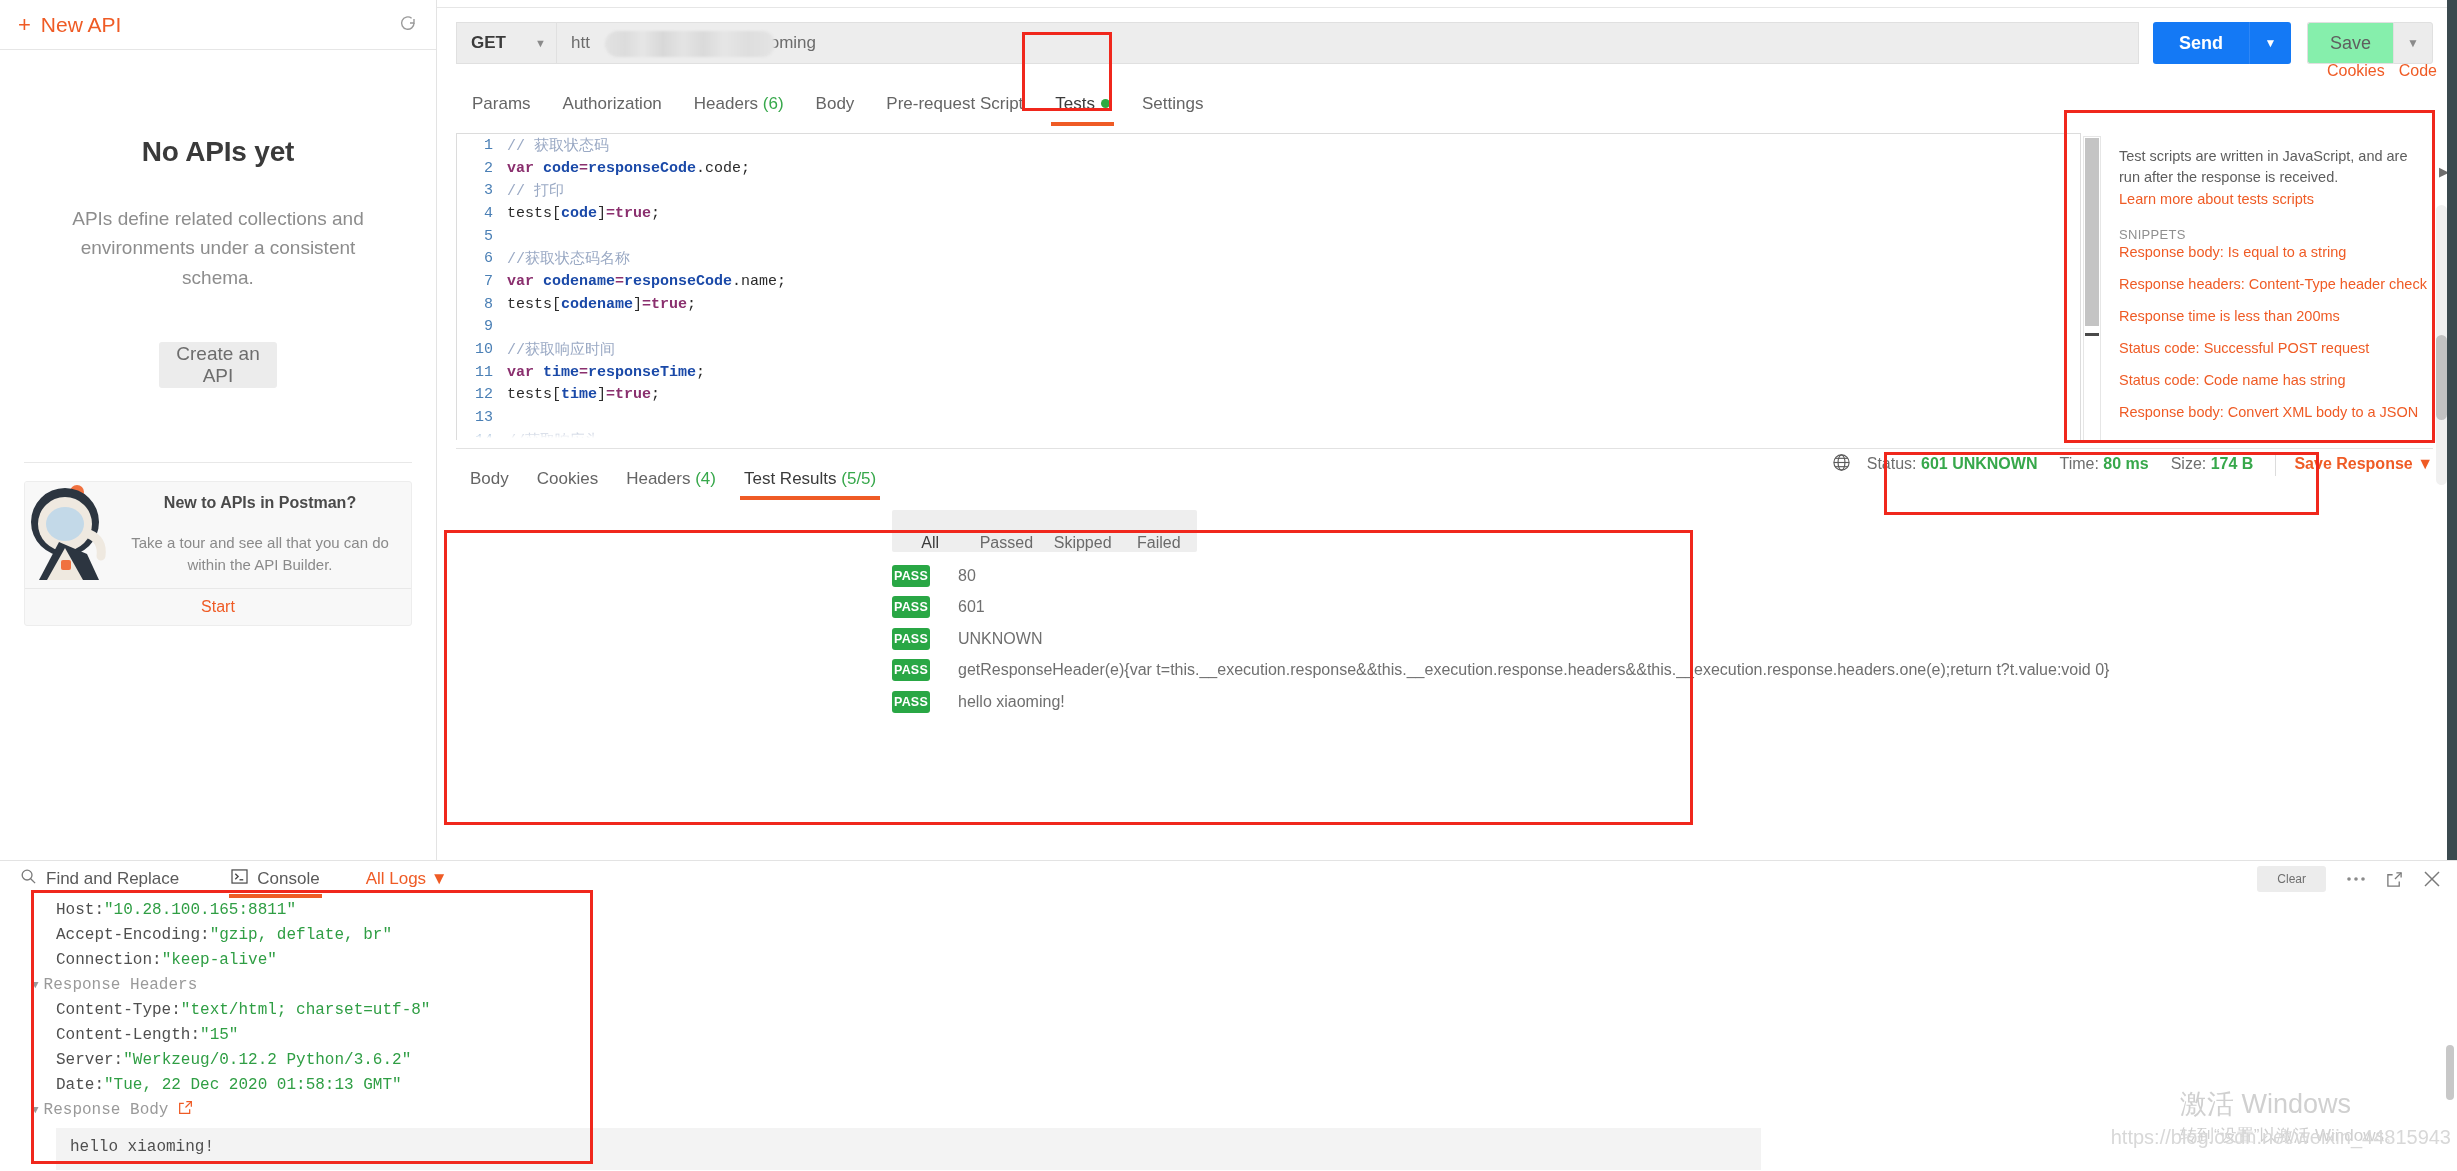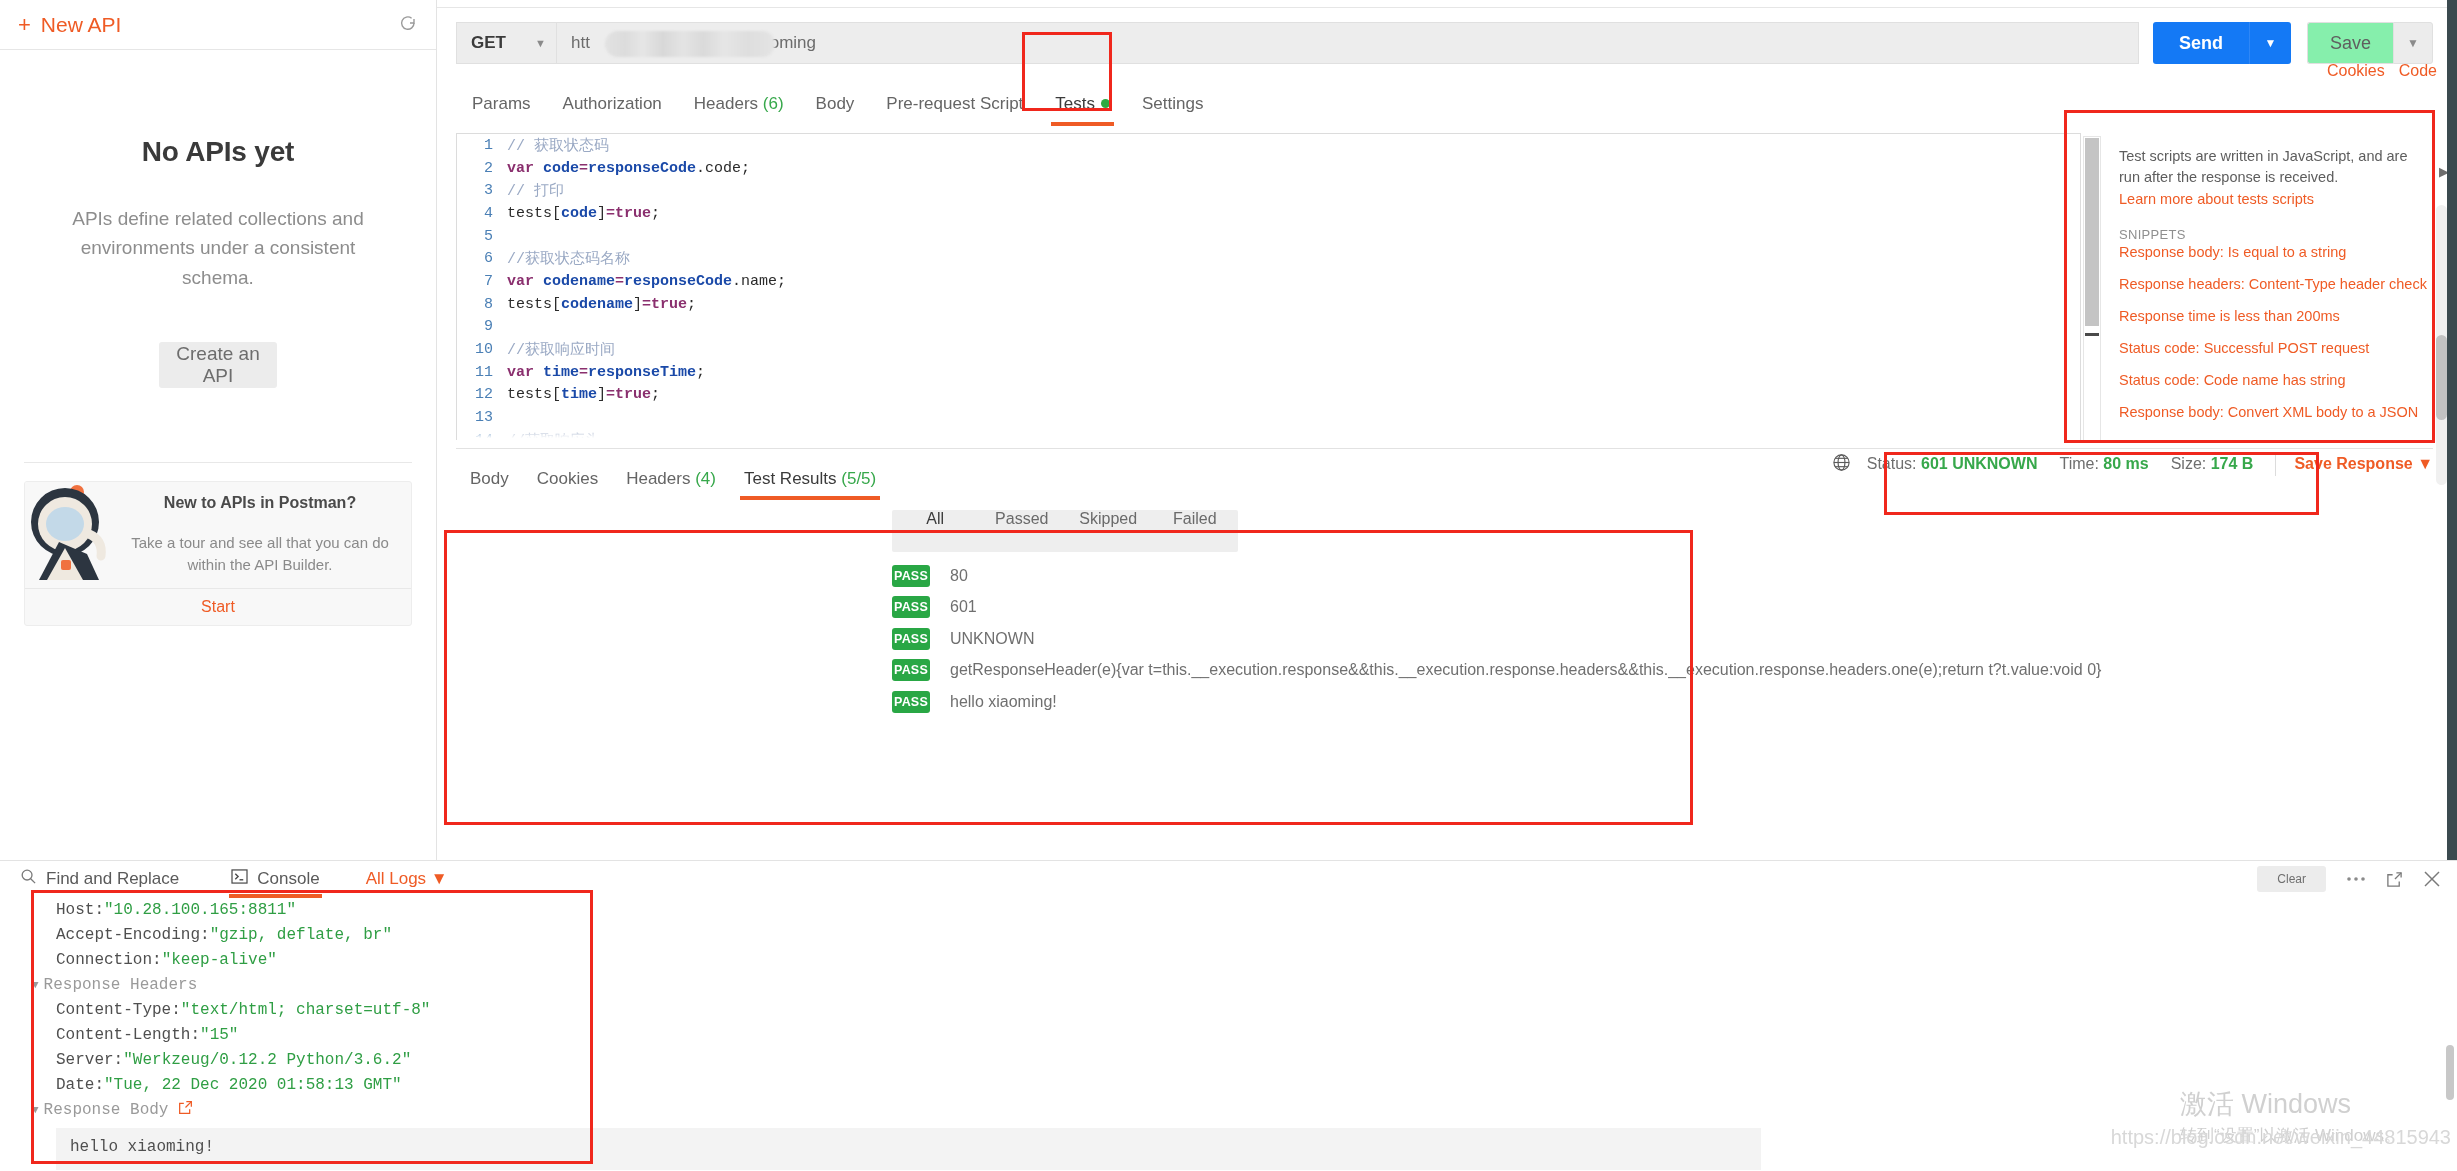--- a/index.html
+++ b/index.html
@@ -165,34 +165,34 @@
     position:absolute; right:24px; top:452px;
     display:flex; align-items:center; gap:0; font-size:16px; color:#6e6e6e;
   }
   .statusbar .globe { margin-right:16px; color:#5a5a5a; }
   .statusbar .grp { margin-right:22px; white-space:nowrap; }
   .statusbar .val { color:#37a84b; font-weight:700; }
   .statusbar .vsep { width:1px; height:24px; background:#dcdcdc; margin-right:18px; }
   .statusbar .saveresp { color:#ef5b25; font-weight:700; cursor:pointer; white-space:nowrap; }
 
   .filterbar {
-    position:absolute; left:455px; top:510px; width:346px; height:42px;
-    background:#eeeeee; border-radius:2px; display:flex; align-items:flex-start;
+    position:absolute; left:455px; top:510px; width:305px; height:42px;
+    background:#eeeeee; border-radius:2px; display:flex; align-items:flex-end;
   }
   .fbtn { flex:1; text-align:center; font-size:16px; color:#6a6a6a; cursor:pointer; }
   .fbtn.active { color:#3b3b3b; }
 
   .results { position:absolute; left:455px; top:560px; right:300px; }
   .res-row { display:flex; align-items:center; height:31.5px; }
   .badge-pass {
     width:38px; height:22px; background:#29a745; color:#fff; border-radius:3px;
     font-size:12.5px; font-weight:700; display:flex; align-items:center; justify-content:center;
     letter-spacing:0.2px; flex:0 0 38px;
   }
-  .res-text { margin-left:20px; font-size:16px; color:#6f6f6f; white-space:nowrap; }
+  .res-text { margin-left:28px; font-size:16px; color:#6f6f6f; white-space:nowrap; }
 
   
   .console { position:absolute; left:0; top:860px; right:0; bottom:0; background:#fff;
     border-top:1px solid #e3e3e3; }
   .console-bar { height:36px; display:flex; align-items:center; padding-left:10px; position:relative; }
   .cb-item { display:flex; align-items:center; gap:9px; font-size:17px; color:#5a5a5a; cursor:pointer; padding:0 10px; }
   .cb-item.console-tab { position:relative; margin-left:32px; }
   .cb-item.console-tab::after {
     content:""; position:absolute; left:8px; right:8px; bottom:-9px; height:4px; background:#ef5b25;
   }

